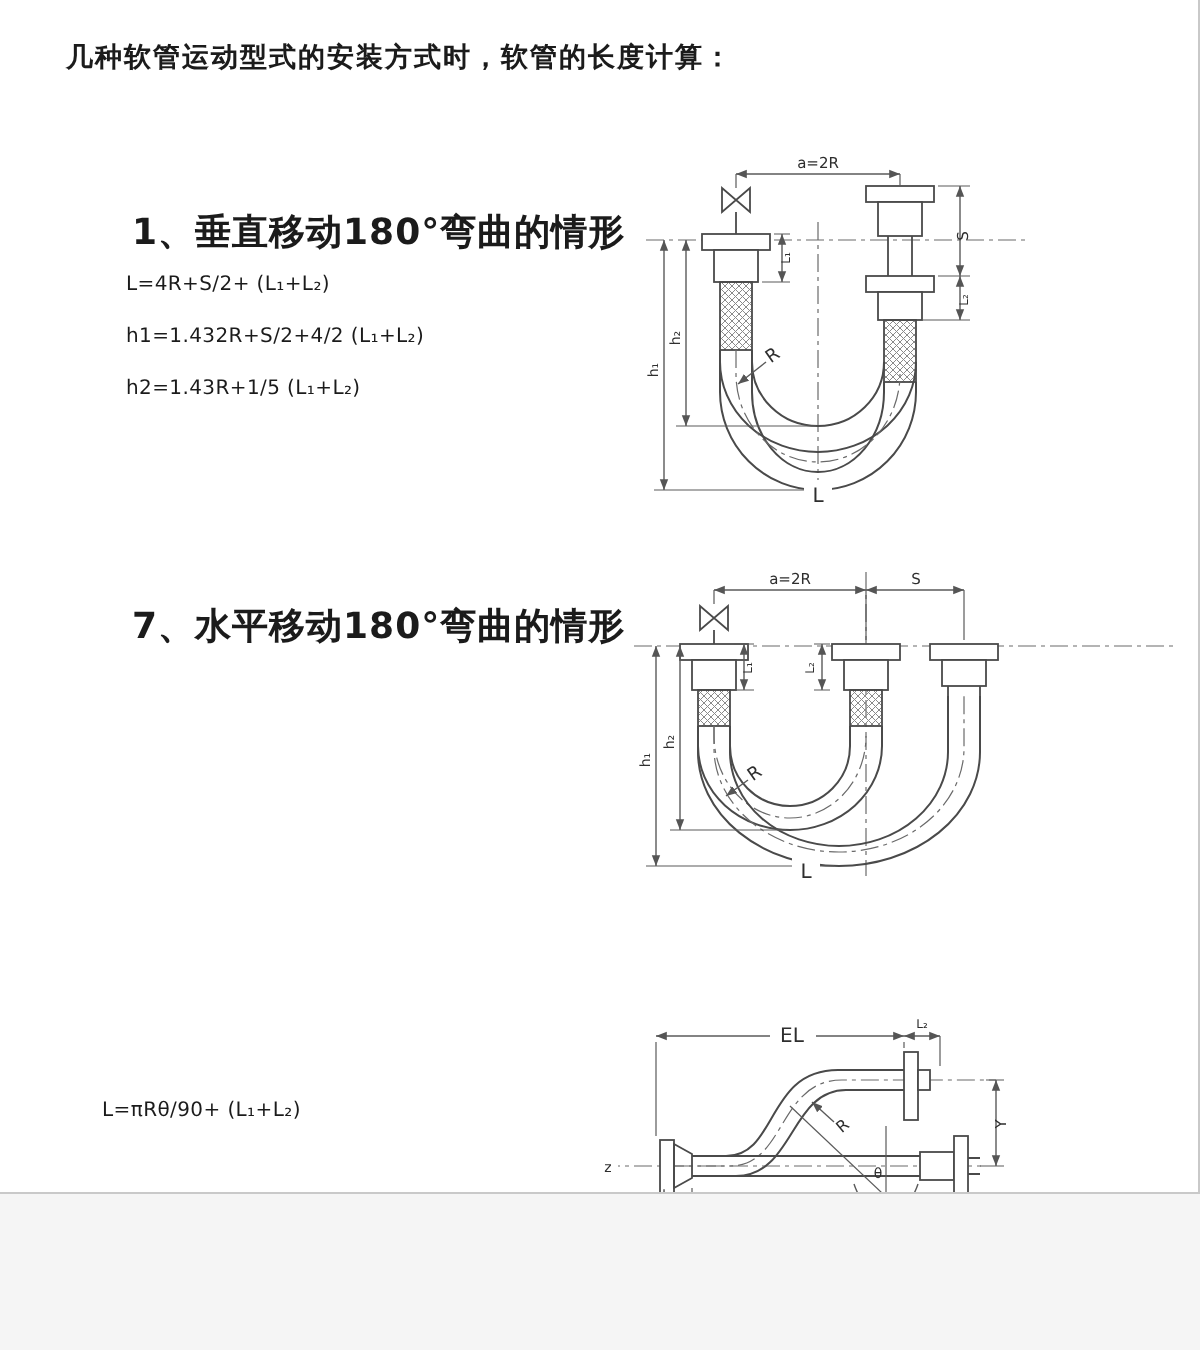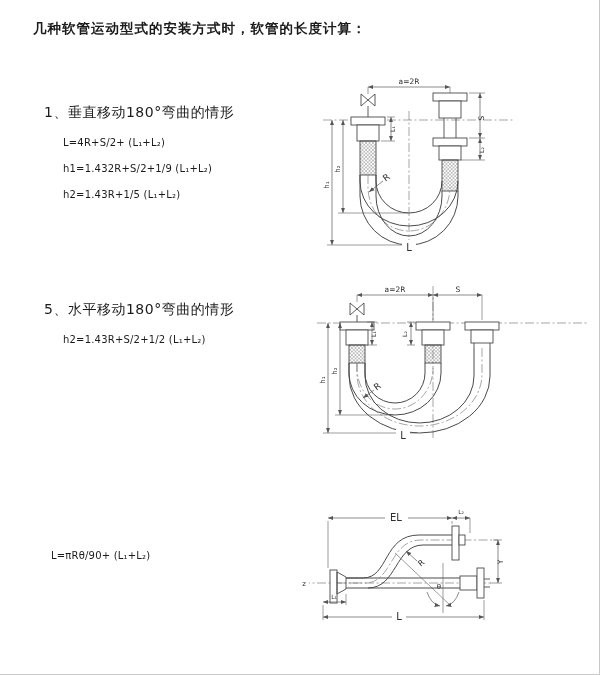--- a/index.html
+++ b/index.html
@@ -1,22 +1,22 @@
 <!DOCTYPE html>
 <html><head>
 <meta charset="utf-8">
 <style>
   html,body{margin:0;padding:0;background:#f5f5f5;}
   .page{
-    position:relative;width:600px;height:675px;background:#ffffff;
+    position:relative;width:600px;height:597px;background:#ffffff;
     border-right:1px solid #c9c9c9;border-bottom:1px solid #c9c9c9;box-sizing:border-box;
     font-family:"DejaVu Sans","Liberation Sans",sans-serif;color:#1b1b1b;overflow:hidden;
   }
   .doc-title{position:absolute;left:33px;top:20px;font-size:13.5px;font-weight:700;letter-spacing:1px;}
-  .sec-heading{position:absolute;font-size:14px;font-weight:400;letter-spacing:0.5px;}
+  .sec-heading{position:absolute;font-size:18px;font-weight:700;letter-spacing:0.5px;margin-left:22px;}
   .formulas{position:absolute;font-size:10px;line-height:26px;letter-spacing:0.2px;}
   .formula{white-space:pre;}
   #h1x{left:44px;top:104px;} #f1x{left:63px;top:130px;}
   #h2x{left:44px;top:301px;} #f2x{left:63px;top:327px;}
   #h3x{left:44px;top:516px;} #f3x{left:51px;top:543px;}
   svg{position:absolute;}
   #d1{left:303px;top:73px;} #d2{left:303px;top:278px;} #d3{left:293px;top:493px;}
   .ln{stroke:#4a4a4a;stroke-width:0.9;fill:none;}
   .hose{stroke:#4a4a4a;stroke-width:1;fill:none;}
   .cl{stroke:#6a6a6a;stroke-width:0.6;fill:none;stroke-dasharray:9 2.5 2 2.5;}
@@ -30,27 +30,26 @@
 </head>
 <body>
 
 <div class="page">
 
   <div class="doc-title">几种软管运动型式的安装方式时，软管的长度计算：</div>
 
   <div class="sec-heading" id="h1x">1、垂直移动180°弯曲的情形</div>
   <div class="formulas" id="f1x">
     <div class="formula">L=4R+S/2+ (L₁+L₂)</div>
-    <div class="formula">h1=1.432R+S/2+1/9 (L₁+L₂)</div>
+    <div class="formula">h1=1.432R+S/2+4/2 (L₁+L₂)</div>
     <div class="formula">h2=1.43R+1/5 (L₁+L₂)</div>
   </div>
 
-  <div class="sec-heading" id="h2x">5、水平移动180°弯曲的情形</div>
+  <div class="sec-heading" id="h2x">7、水平移动180°弯曲的情形</div>
   <div class="formulas" id="f2x">
-    <div class="formula">h2=1.43R+S/2+1/2 (L₁+L₂)</div>
   </div>
 
   <div class="formulas" id="f3x">
     <div class="formula">L=πRθ/90+ (L₁+L₂)</div>
   </div>
 
   <svg id="d1" width="296" height="182" viewBox="0 0 296 182">
     <defs>
       <marker id="m1" markerUnits="userSpaceOnUse" markerWidth="6" markerHeight="6" viewBox="0 0 10 10" refX="9" refY="5" orient="auto-start-reverse">
         <path d="M0,1.5 L9,5 L0,8.5 Z" fill="#555"></path>

